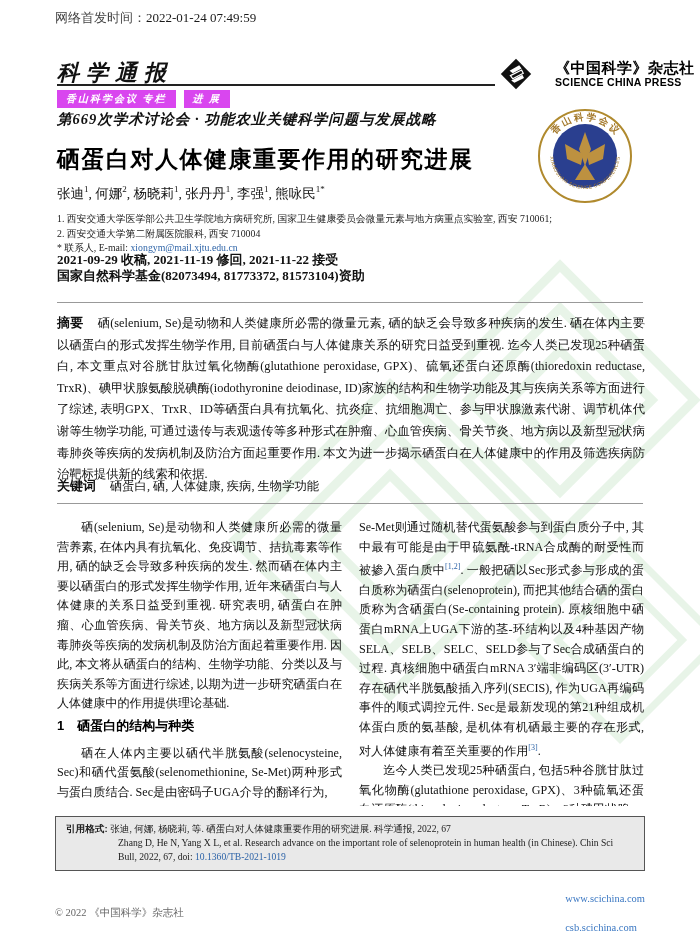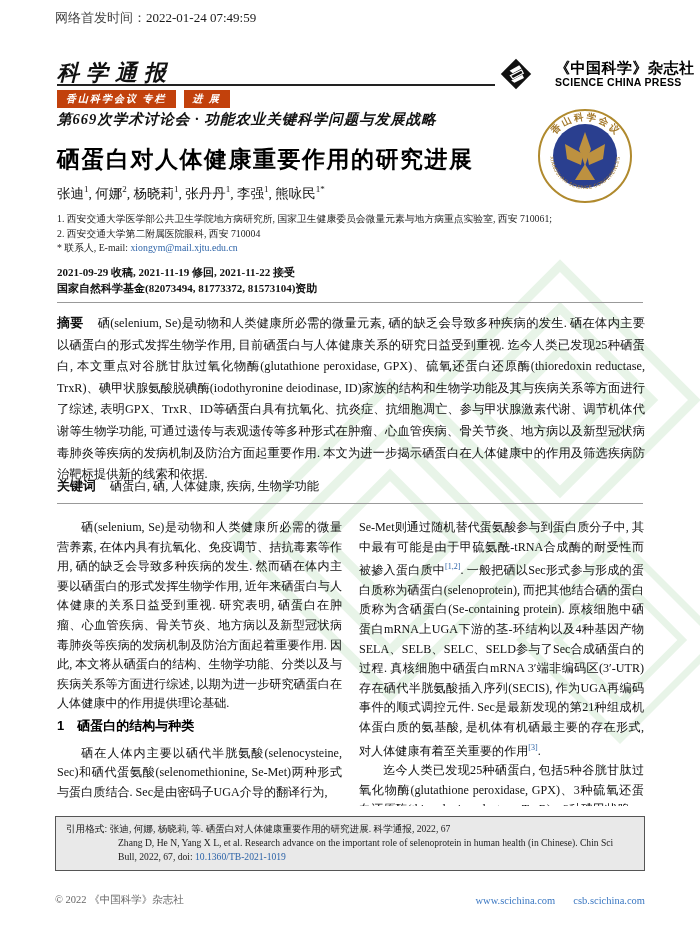--- a/index.html
+++ b/index.html
@@ -15,63 +15,63 @@
   
   .prepub { left:55px; top:10px; font-size:13px; line-height:15px; font-family:"Liberation Serif",serif; }
   .prepub .lab1 { color:#444; }
   .prepub .lab2 { color:#7b9cc7; }
   .prepub a { color:#2e64a8; text-decoration:none; }
 
   
   .masthead-name { left:57px; top:58px; font-size:22px; font-weight:bold; font-style:italic; letter-spacing:7px; color:#111; }
   .mast-rule { left:57px; top:84px; width:438px; height:2px; background:#222; }
   .badges { left:57px; top:90px; display:flex; gap:8px; }
-  .badge { background:#c2410c; color:#fff; font-size:10px; font-weight:bold; letter-spacing:2px; padding:2px 9px; font-style:italic; white-space:nowrap; }
+  .badge { background:#d946ef; color:#fff; font-size:10px; font-weight:bold; letter-spacing:2px; padding:2px 9px; font-style:italic; white-space:nowrap; }
   .conf-line { left:57px; top:110px; font-size:14.5px; font-weight:bold; font-style:italic; letter-spacing:1px; color:#111; white-space:nowrap; }
 
   .press { left:500px; top:58px; display:flex; align-items:center; gap:23px; }
   .press-text { display:flex; flex-direction:column; }
   .press-cn { font-size:15px; font-weight:bold; letter-spacing:.5px; color:#000; line-height:16px; }
   .press-en { font-size:10.5px; font-weight:bold; font-family:"Liberation Sans",sans-serif; letter-spacing:.3px; color:#000; line-height:13px; }
 
   .seal { left:537px; top:108px; width:96px; height:96px; }
 
   
   .title { left:57px; top:144px; font-size:23px; font-weight:bold; letter-spacing:1.5px; color:#000; white-space:nowrap; }
   .authors { left:57px; top:184px; font-size:13.5px; color:#111; }
   .authors sup { font-size:9px; color:#111; }
   .affil { left:57px; top:212px; font-size:9.8px; line-height:14.5px; color:#222; }
   .affil .email { color:#2e64a8; }
-  .dates { left:57px; top:265px; font-size:11px; font-weight:bold; line-height:15.5px; color:#111; }
+  .dates { left:57px; top:252px; font-size:13px; font-weight:bold; line-height:15.5px; color:#111; }
 
   .rule { left:57px; width:586px; height:1px; background:#999; }
 
   
   .abstract { left:57px; top:312px; width:588px; font-size:12.3px; line-height:21.6px; text-align:justify; color:#111; }
   .abstract .lab, .keywords .lab { font-weight:bold; font-family:"Liberation Sans",sans-serif; font-size:13px; }
   .keywords { left:57px; top:477px; width:588px; font-size:12.3px; color:#111; }
   .kw-gap { display:inline-block; width:14px; }
 
   
   .columns { left:57px; top:518px; width:588px; display:flex; gap:17px; height:288px; overflow:hidden; }
   .col { width:285px; font-size:12.1px; line-height:19.6px; text-align:justify; color:#111; }
   .col p.indent { text-indent:2em; }
   .col sup.ref { color:#2e64a8; font-size:8px; }
   .sec-head { font-family:"Liberation Sans",sans-serif; font-weight:bold; font-size:13px; margin:2px 0 8px 0; text-align:left; color:#000; }
 
   
   .cite-box { left:55px; top:816px; width:590px; background:#e9e9e9; border:1.5px solid #555; padding:5px 10px 6px 10px; font-size:9.6px; line-height:14px; color:#222; }
-  .cite-box .lab { font-weight:normal; font-family:"Liberation Sans",sans-serif; }
+  .cite-box .lab { font-weight:bold; font-family:"Liberation Sans",sans-serif; }
   .cite-en { margin-left:52px; }
   .cite-en .blue { color:#2e64a8; }
 
   
   .footer { left:55px; top:893px; width:590px; display:flex; justify-content:space-between; align-items:center; font-size:10.5px; }
   .footer .copyright { color:#666; }
-  .footer .links { display:flex; gap:18px; }
+  .footer .links { display:flex; gap:18px;flex-direction:column; }
   .footer .links span { color:#3a77c2; }
 </style>
 </head>
 <body>
 
 <svg id="watermark" width="700" height="933" viewBox="0 0 700 933">
   <g fill="none" stroke="#cde8cd" stroke-width="9">
     <g transform="translate(560,400) rotate(45)">
       <rect x="-95" y="-95" width="190" height="190"></rect>
       <rect x="-65" y="-65" width="130" height="130"></rect>

